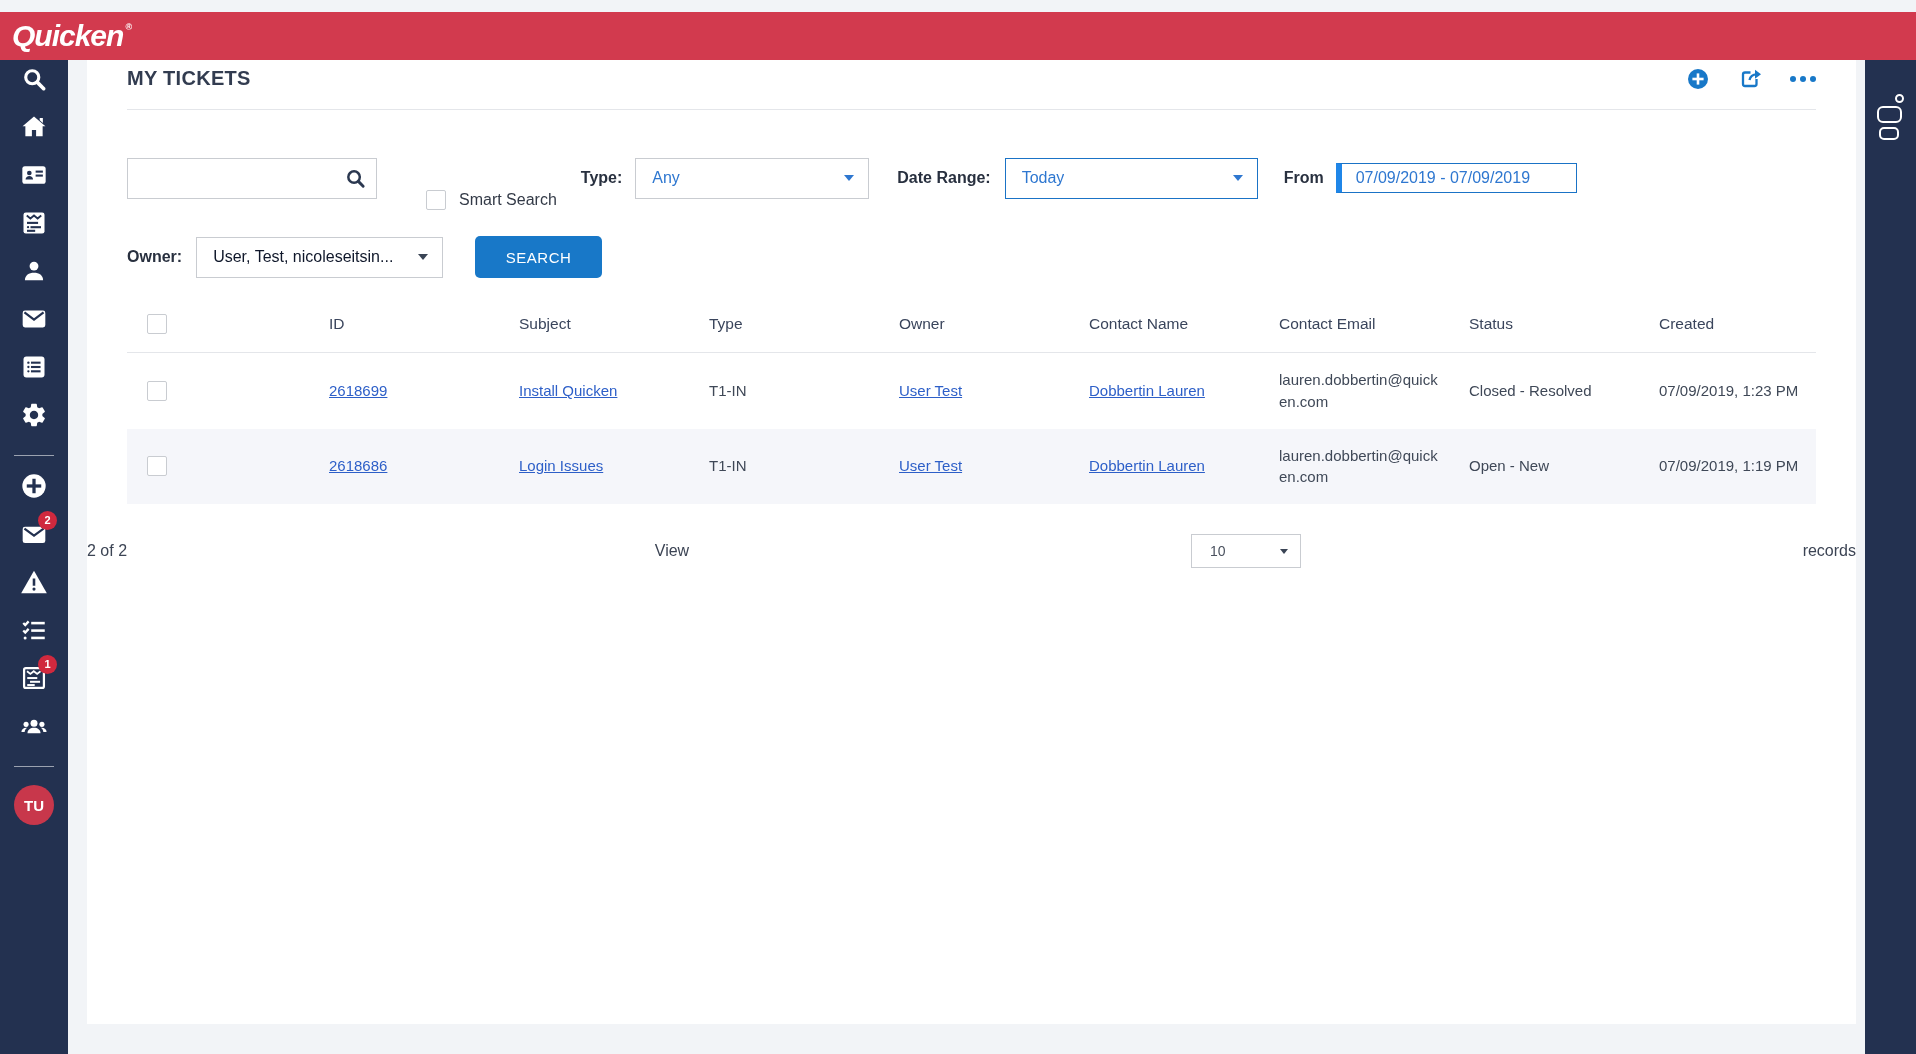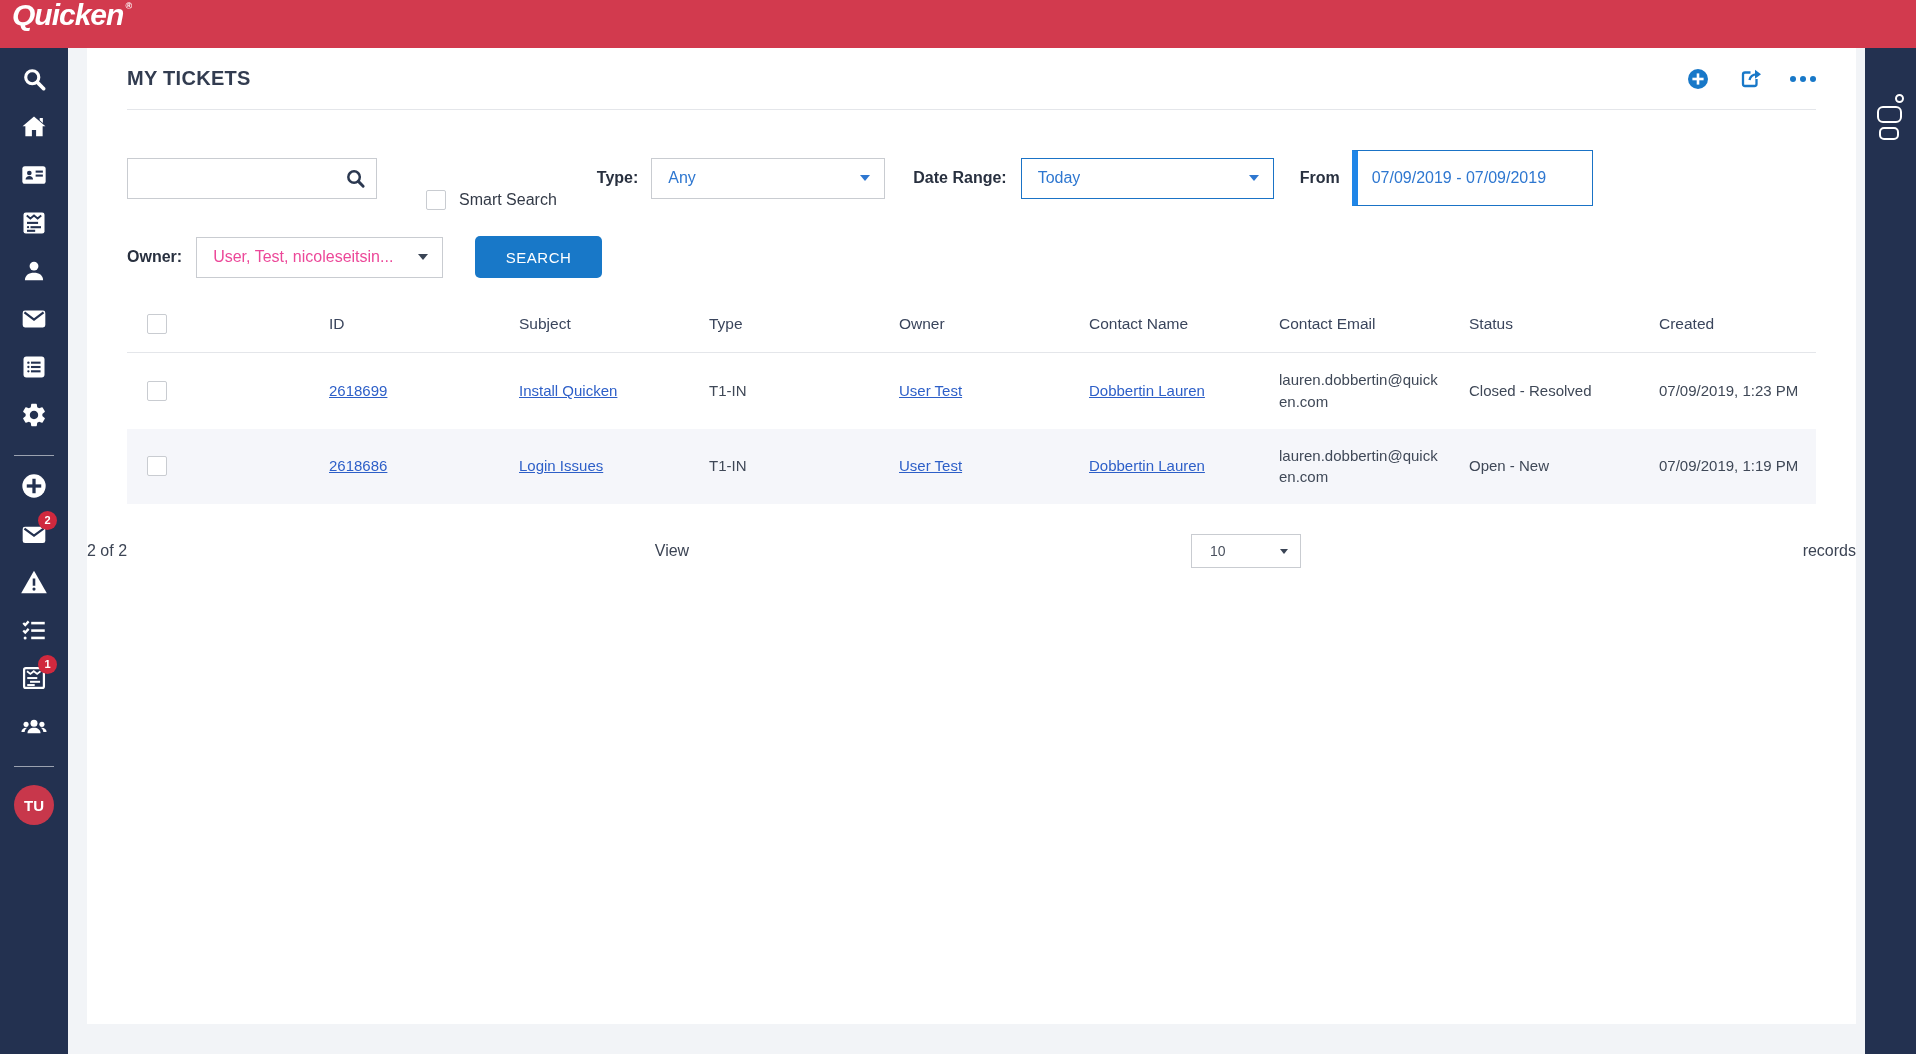--- a/index.html
+++ b/index.html
@@ -6,23 +6,23 @@
   html, body { width: 1916px; height: 1054px; overflow: hidden; }
   body {
     position: relative;
     background: #f2f4f7;
     font-family: "Liberation Sans", sans-serif;
     color: #3f4857;
   }
 
   
   .topbar {
-    position: absolute; top: 0; left: 0; width: 100%; height: 48px;
+    position: absolute; top: 12px; left: 0; width: 100%; height: 48px;
     background: #d23a4e; z-index: 10;
-    display: flex; padding-left: 12px;
+    display: flex; align-items: center; padding-left: 12px;
   }
   .logo {
     color: #fff; font-size: 30px; font-weight: 700; font-style: italic;
     letter-spacing: -1px; line-height: 1;
   }
   .logo .tm { font-size: 9px; font-style: normal; vertical-align: top; position: relative; top: 2px; left: 2px; }
 
   
   .sidebar {
     position: absolute; top: 48px; left: 0; bottom: 0; width: 68px;
@@ -95,34 +95,34 @@
   .sel {
     height: 41px; background: #fff; border: 1px solid #c9ccd1;
     display: flex; align-items: center; justify-content: space-between;
     padding: 0 14px 0 16px; cursor: pointer;
   }
   .sel .val { font-size: 16px; color: #2e77d0; overflow: hidden; white-space: nowrap; text-overflow: ellipsis; }
   .caret { width: 0; height: 0; border-left: 5px solid transparent; border-right: 5px solid transparent; border-top: 6px solid #2e77d0; flex: 0 0 auto; margin-left: 8px; }
   .caret.dark { border-top-color: #3a4455; }
   .sel.blue-border { border: 1px solid #1a73c6; }
 
-  .type-lbl { margin-left: 40px; }
+  .type-lbl { margin-left: 24px; }
   .sel-type { width: 234px; margin-left: 13px; }
   .dr-lbl { margin-left: 28px; }
   .sel-dr { width: 253px; margin-left: 14px; }
   .from-lbl { margin-left: 26px; }
   .from-input {
-    margin-left: 12px; width: 241px; height: 56px;
+    margin-left: 12px; width: 241px; height: 30px;
     border: 1px solid #1a73c6; border-left: 6px solid #1f86e8;
     color: #2e77d0; font-size: 16px; font-family: inherit;
     padding: 0 10px 0 14px; outline: none; background: #fff;
   }
 
   .sel-owner { width: 247px; margin-left: 14px; }
-  .sel-owner .val { color: #ec4899; }
+  .sel-owner .val { color: #0f172a; }
   .search-btn {
     margin-left: 32px; width: 127px; height: 42px; border: none; cursor: pointer;
     background: #1878c8; color: #fff; font-family: inherit;
     font-size: 15px; letter-spacing: .5px; border-radius: 5px;
   }
 
   
   table.tickets {
     margin: 20px 40px 0; width: calc(100% - 80px);
     border-collapse: collapse; table-layout: fixed;

